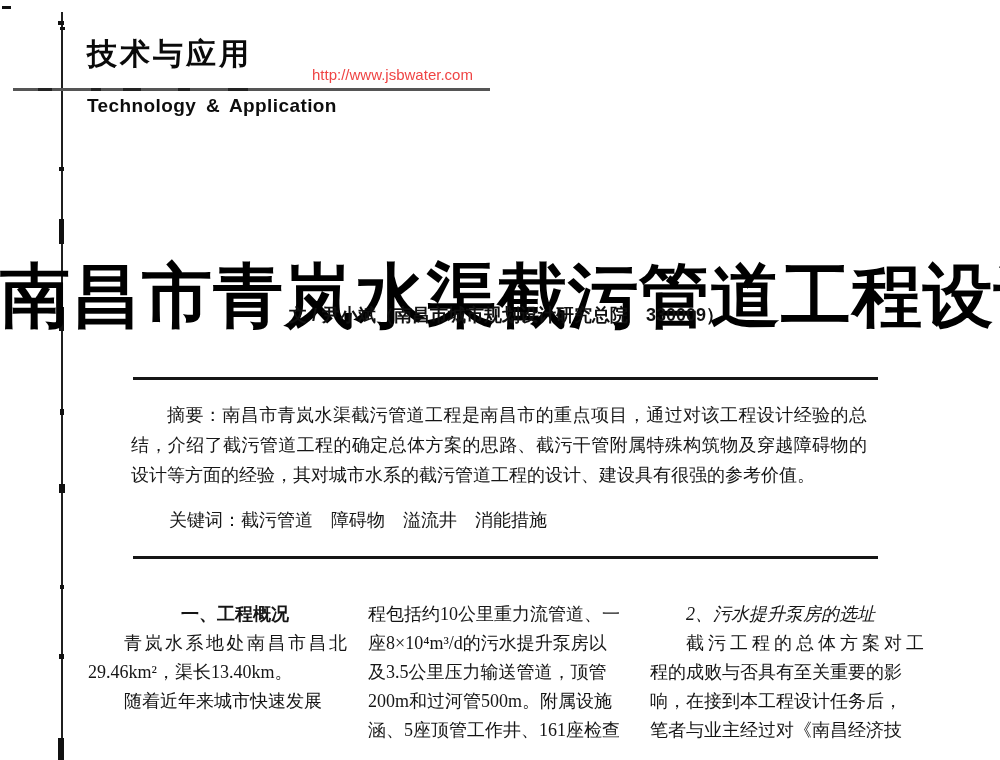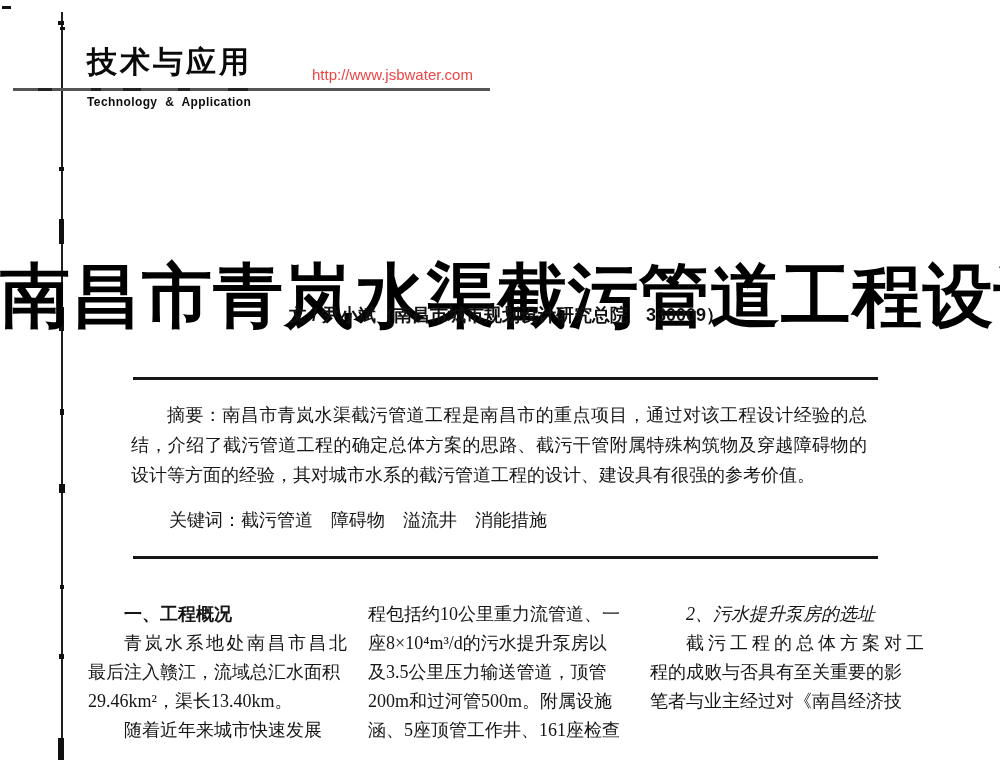--- a/index.html
+++ b/index.html
@@ -7,36 +7,36 @@
     position:relative;width:1000px;height:760px;margin:0 auto;
     background:#ffffff;overflow:hidden;
     font-family:"Liberation Serif","DejaVu Serif",serif;
     color:#141414;
   }
   
   .vrule{position:absolute;left:61px;top:12px;width:2px;height:748px;background:#1f1f1f;}
   .speck{position:absolute;background:#111;}
   
   .mast-cn{
-    position:absolute;left:87px;top:42px;
+    position:absolute;left:87px;top:34px;
     font-family:"Liberation Sans","DejaVu Sans",sans-serif;
     font-weight:bold;font-size:30px;letter-spacing:3px;color:#0a0a0a;
     white-space:nowrap;
   }
   .mast-url{
     position:absolute;left:312px;top:66px;
     font-family:"Liberation Sans","DejaVu Sans",sans-serif;
     font-size:15px;color:#ef4444;white-space:nowrap;
   }
   .mast-rule{position:absolute;left:13px;top:88px;width:477px;height:3px;background:#555;}
   .mast-rule .dash{position:absolute;top:0;height:3px;background:#222;}
   .mast-en{
     position:absolute;left:87px;top:95px;
     font-family:"Liberation Sans","DejaVu Sans",sans-serif;
-    font-weight:bold;font-size:12px;word-spacing:4px;letter-spacing:0.4px;
+    font-weight:bold;font-size:19px;word-spacing:4px;letter-spacing:0.4px;
     color:#0d0d0d;white-space:nowrap;
   }
   
   .title{
     position:absolute;left:0;right:0;top:216px;
     text-align:center;font-weight:bold;font-size:70px;line-height:68px;
     letter-spacing:1px;color:#000;white-space:nowrap;
   }
   .byline{
     position:absolute;left:13px;right:0;top:303px;
@@ -58,21 +58,21 @@
   }
   
   .col{position:absolute;top:600px;font-size:18px;color:#151515;}
   .col-1{left:88px;width:258px;}
   .col-2{left:368px;width:276px;}
   .col-3{left:650px;width:292px;}
   .line{height:29px;line-height:29px;white-space:nowrap;}
   .ind{text-indent:2em;}
   .sp{letter-spacing:2.5px;}
   .sp2{letter-spacing:4px;}
-  .hd{font-family:Liberation Sans, sans-serif;font-weight:bold;}
+  .hd{font-family:Liberation Sans, sans-serif;font-weight:bold;text-align:center;}
   .kai{font-style:italic;}
 </style>
 </head>
 <body>
 
 <div class="page">
 
   <div class="vrule"></div>
   <div class="speck" style="left:2px;top:6px;width:9px;height:3px;"></div>
   <div class="speck" style="left:58px;top:21px;width:6px;height:4px;"></div>
@@ -105,33 +105,33 @@
     <div class="abs-body">
       <p class="abs-text">摘要：南昌市青岚水渠截污管道工程是南昌市的重点项目，通过对该工程设计经验的总结，介绍了截污管道工程的确定总体方案的思路、截污干管附属特殊构筑物及穿越障碍物的设计等方面的经验，其对城市水系的截污管道工程的设计、建设具有很强的参考价值。</p>
       <p class="abs-keywords">关键词：截污管道　障碍物　溢流井　消能措施</p>
     </div>
     <div class="abs-rule"></div>
   </section>
 
   <section class="col col-1">
     <div class="line ind hd">一、工程概况</div>
     <div class="line ind sp">青岚水系地处南昌市昌北</div>
-    <div class="line">最后注入赣江，流域总汇水面积</div>
     <div class="line">29.46km²，渠长13.40km。</div>
     <div class="line ind">随着近年来城市快速发展</div>
   </section>
 
   <section class="col col-2">
     <div class="line">程包括约10公里重力流管道、一</div>
     <div class="line">座8×10⁴m³/d的污水提升泵房以</div>
     <div class="line">及3.5公里压力输送管道，顶管</div>
     <div class="line">200m和过河管500m。附属设施</div>
     <div class="line">涵、5座顶管工作井、161座检查</div>
   </section>
 
   <section class="col col-3">
     <div class="line ind kai">2、污水提升泵房的选址</div>
     <div class="line ind sp2">截污工程的总体方案对工</div>
     <div class="line">程的成败与否具有至关重要的影</div>
+    <div class="line">响，在接到本工程设计任务后，</div>
     <div class="line">笔者与业主经过对《南昌经济技</div>
   </section>
 
 </div>
 
 </body></html>

